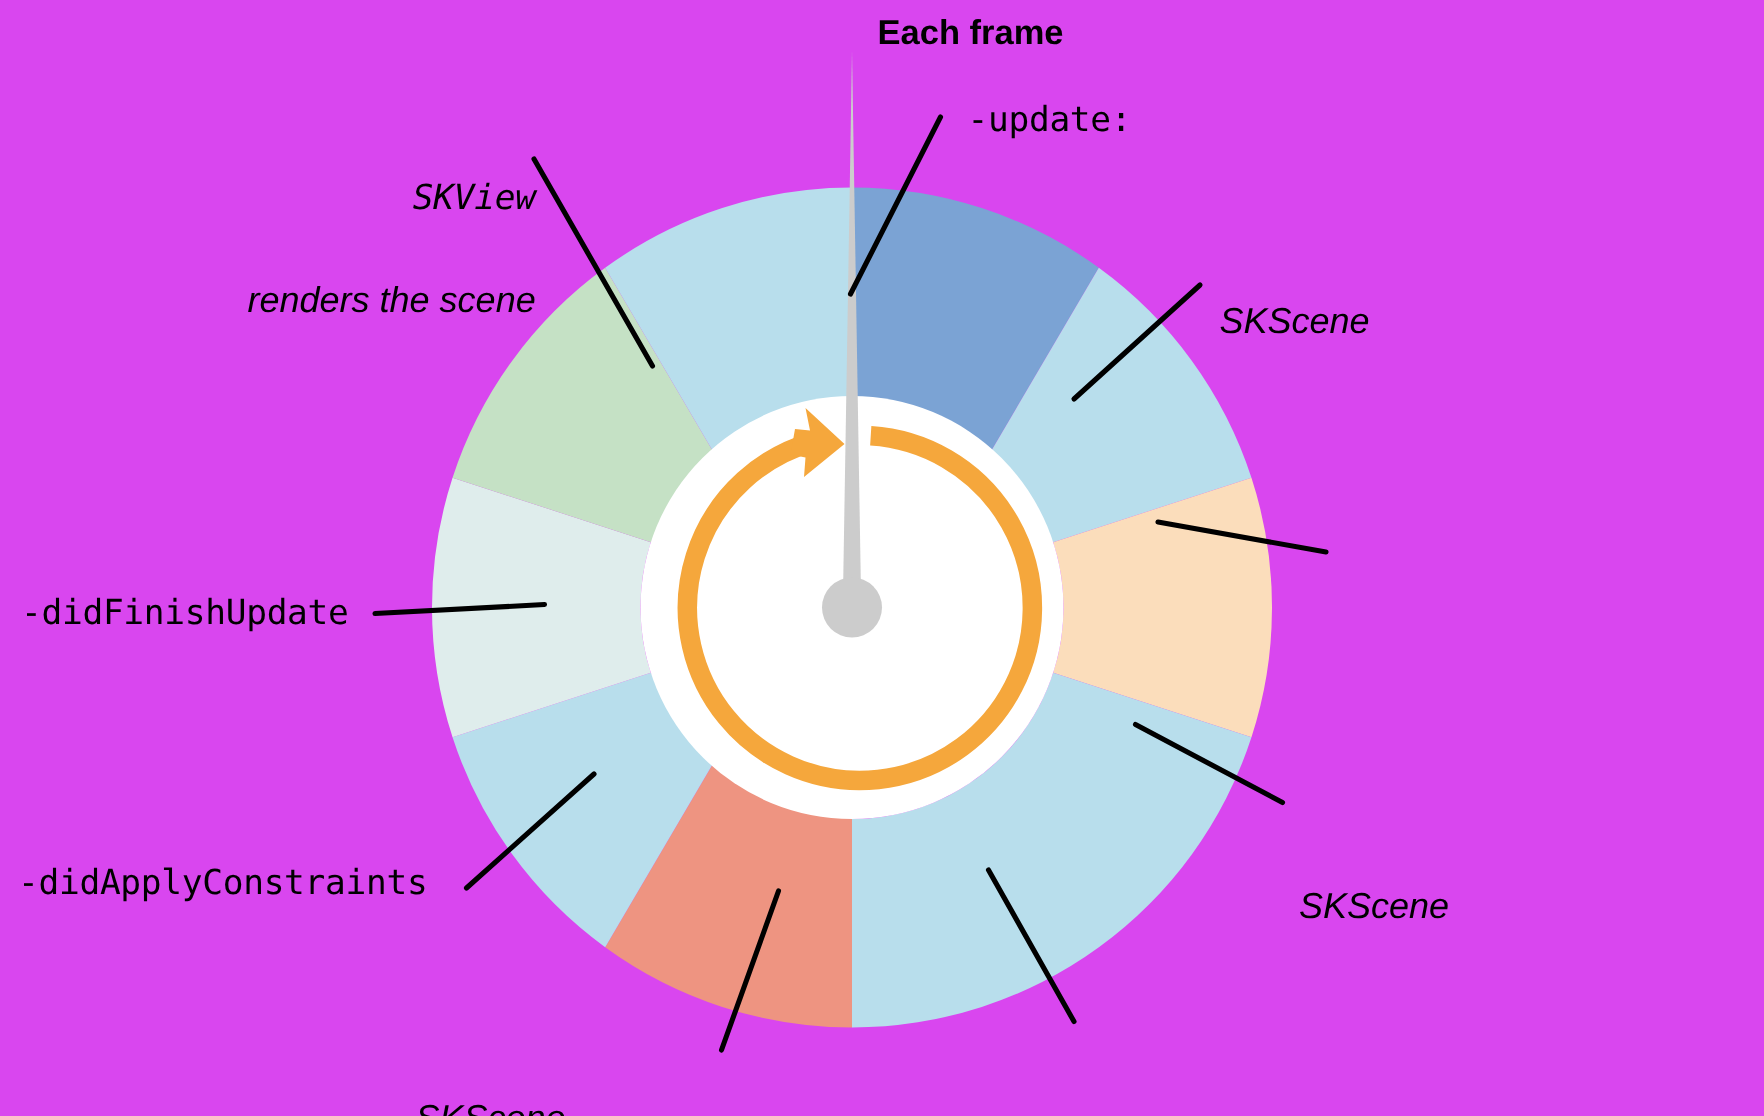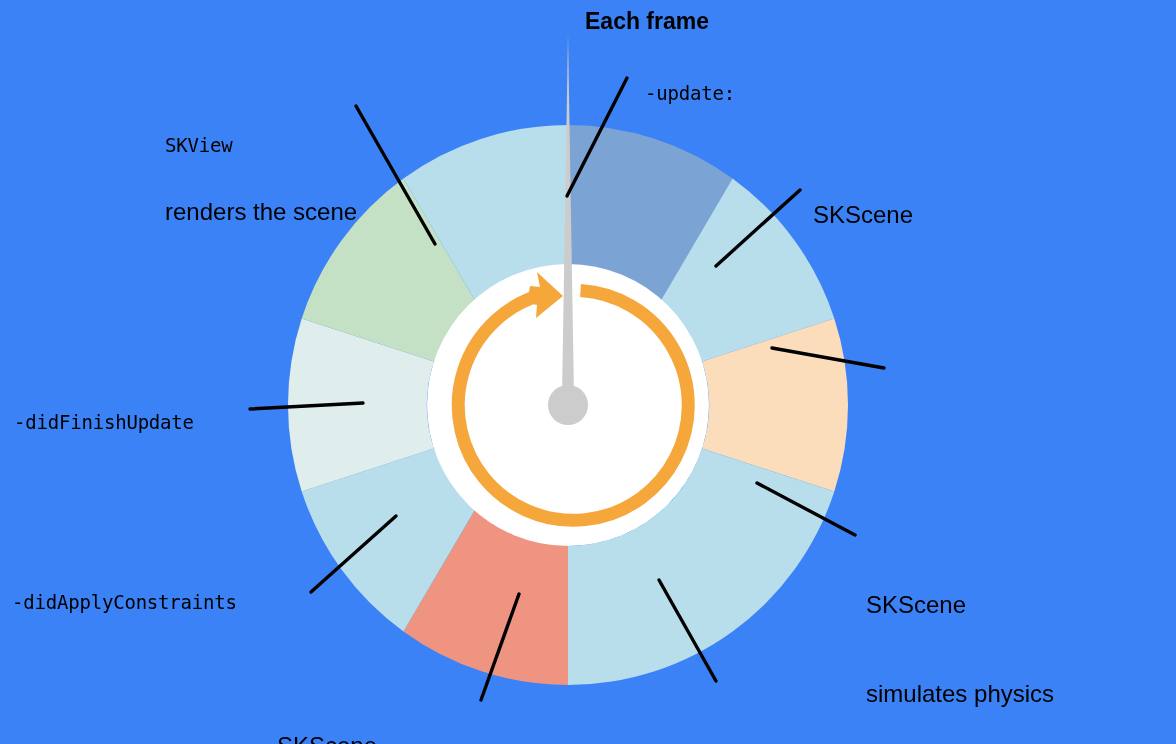--- a/index.html
+++ b/index.html
@@ -4,54 +4,53 @@
 <style>
   html, body {
     margin: 0;
     padding: 0;
     background: #ffffff;
   }
   #stage {
     position: relative;
     width: 1176px;
     height: 744px;
-    background: #3b82f6;
+    background: #d946ef;
     overflow: hidden;
     font-family: "Liberation Sans", sans-serif;
   }
   svg.diagram {
     position: absolute;
     left: 0;
     top: 0;
     width: 1176px;
     height: 744px;
   }
   .label {
     position: absolute;
     color: #000000;
     line-height: 1.24;
     white-space: pre;
   }
   .mono {
     font-family: "DejaVu Sans Mono", "Liberation Mono", monospace;
-    font-size: 19px;
+    font-size: 23px;
     letter-spacing: -0.2px;
-    margin-top: 16px;
   }
   .sans {
     font-family: "Liberation Sans", sans-serif;
     font-size: 24px;
   }
   .title {
     font-family: "Liberation Sans", sans-serif;
     font-size: 23px;
     font-weight: bold;
   }
   .two-line span { display: block; }
-  .ta-left  { text-align: left; }
+  .ta-left  { text-align: right; font-style: italic; }
 </style>
 </head>
 <body>
 
 <div id="stage">
 
   <svg class="diagram" viewBox="0 0 1176 744">
     <defs>
       
     </defs>
@@ -145,21 +144,20 @@
 
   <div class="label mono" style="left:645px; top:66px;">-update:</div>
 
   <div class="label sans two-line ta-left" style="left:813px; top:140px;">
     <span>SKScene</span>
   </div>
 
 
   <div class="label sans two-line ta-left" style="left:866px; top:530px;">
     <span>SKScene</span>
-    <span>simulates physics</span>
   </div>
 
 
   <div class="label sans two-line ta-left" style="left:277px; top:671px;">
     <span>SKScene</span>
     
   </div>
 
   <div class="label mono" style="left:12px; top:575px;">-didApplyConstraints</div>
 

